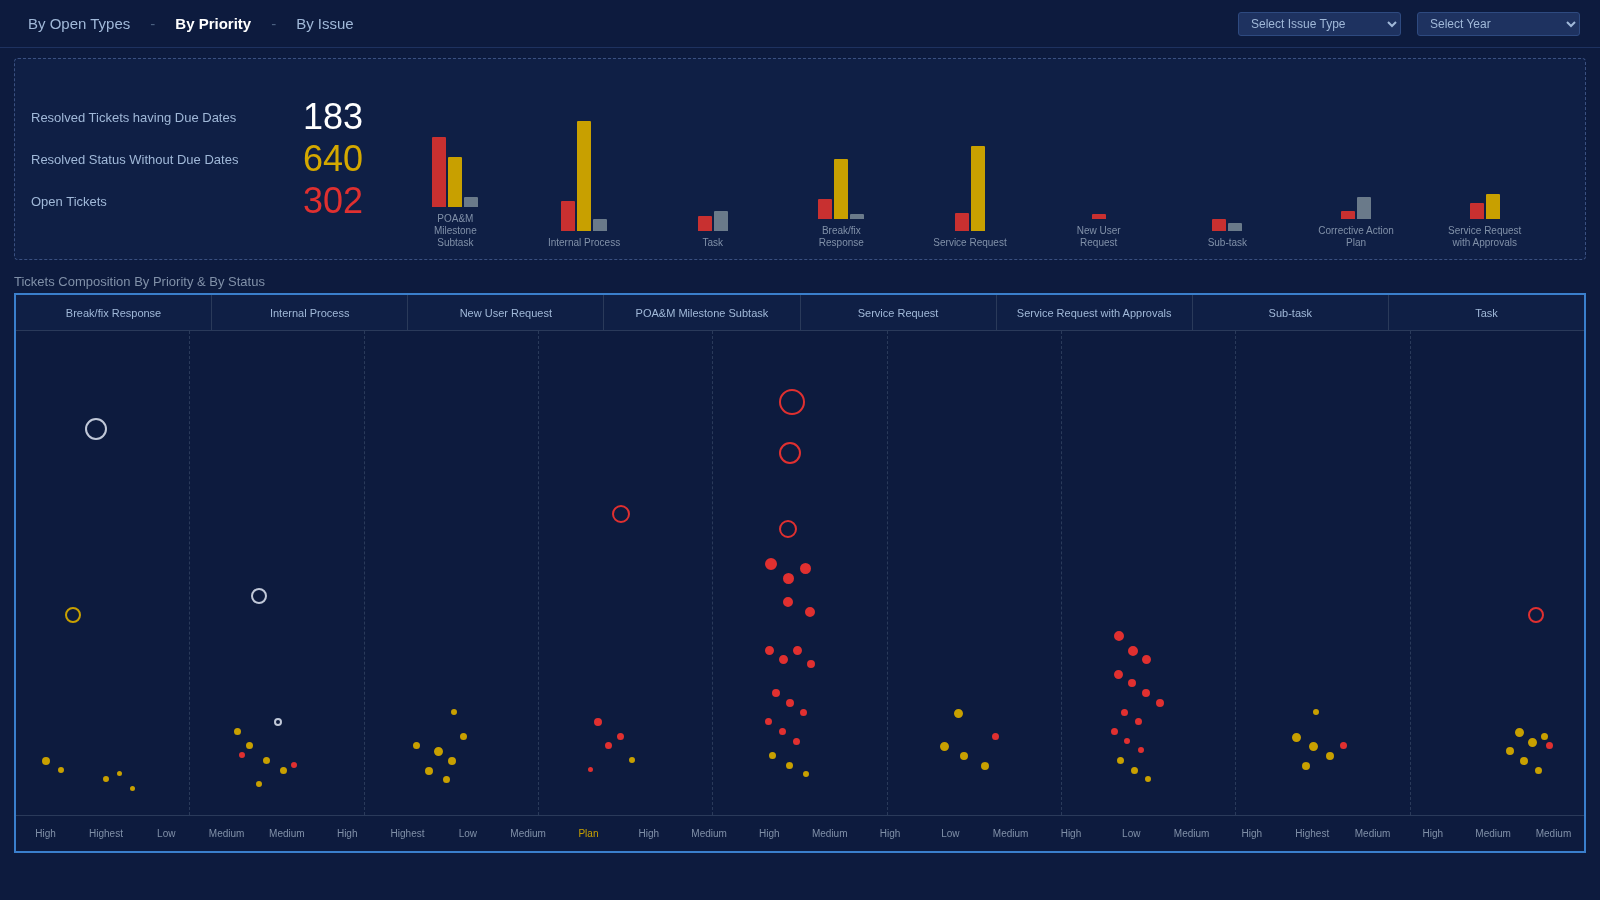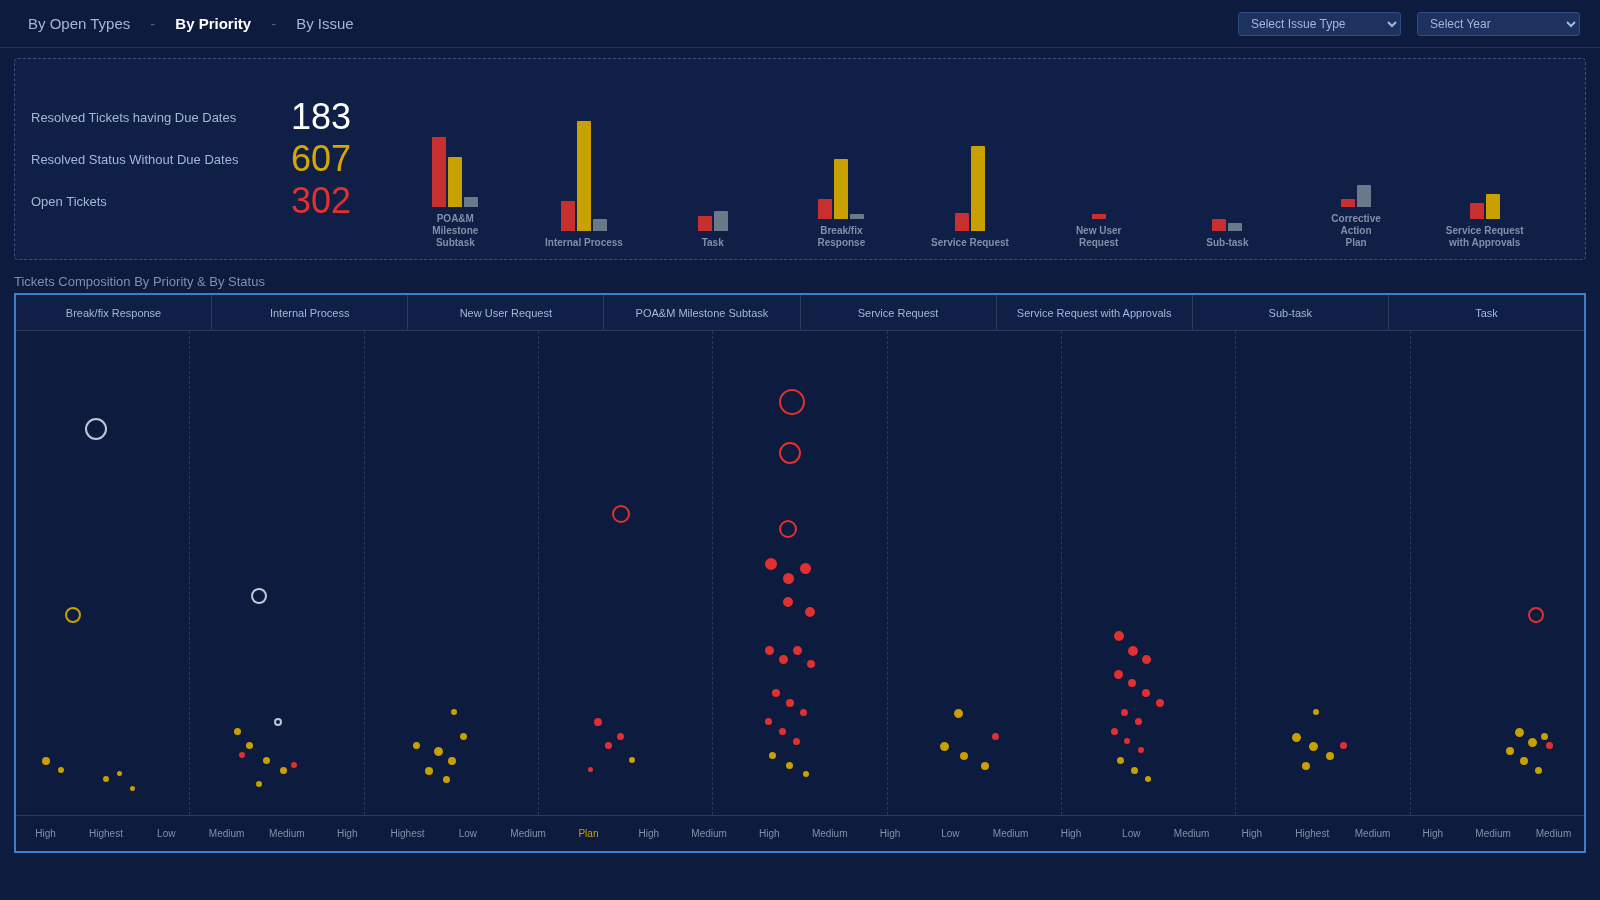--- a/index.html
+++ b/index.html
@@ -66,20 +66,21 @@
     }
     .summary-metrics {
       display: flex;
       flex-direction: column;
       gap: 6px;
       min-width: 340px;
     }
     .metric-row {
       display: flex;
       align-items: center;
+      gap: 12px;
     }
     .metric-label {
       font-size: 13px;
       color: #a0b8d8;
       min-width: 260px;
     }
     .metric-value {
       font-size: 36px;
       font-weight: 300;
       line-height: 1;
@@ -117,21 +118,20 @@
     .bar.red { background: #c83030; }
     .bar.gold { background: #c8a000; }
     .bar.gray { background: #6a7a8a; }
     .bar-group-label {
       font-size: 10px;
       color: #8090a8;
       text-align: center;
       margin-top: 4px;
       max-width: 80px;
       line-height: 1.2;
-      font-weight: bold;
     }
 
     
     .section-title {
       padding: 4px 14px;
       font-size: 13px;
       color: #8090a8;
       font-weight: 500;
     }
 
@@ -230,21 +230,21 @@
 </div>
 
 <div class="summary-panel">
   <div class="summary-metrics">
     <div class="metric-row">
       <span class="metric-label">Resolved Tickets having Due Dates</span>
       <span class="metric-value white">183</span>
     </div>
     <div class="metric-row">
       <span class="metric-label">Resolved Status Without Due Dates</span>
-      <span class="metric-value gold">607</span>
+      <span class="metric-value gold">640</span>
     </div>
     <div class="metric-row">
       <span class="metric-label">Open Tickets</span>
       <span class="metric-value red">302</span>
     </div>
   </div>
 
   <div class="bar-chart-area">
 
     <div class="bar-group">

